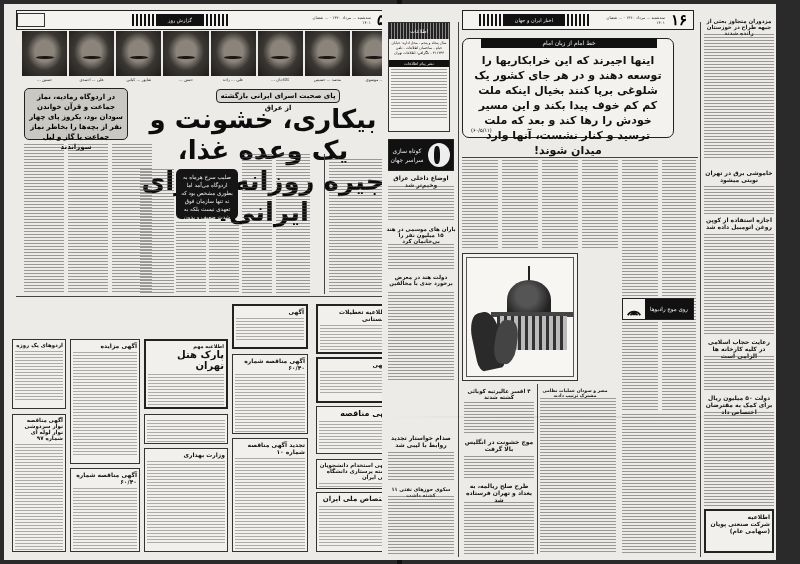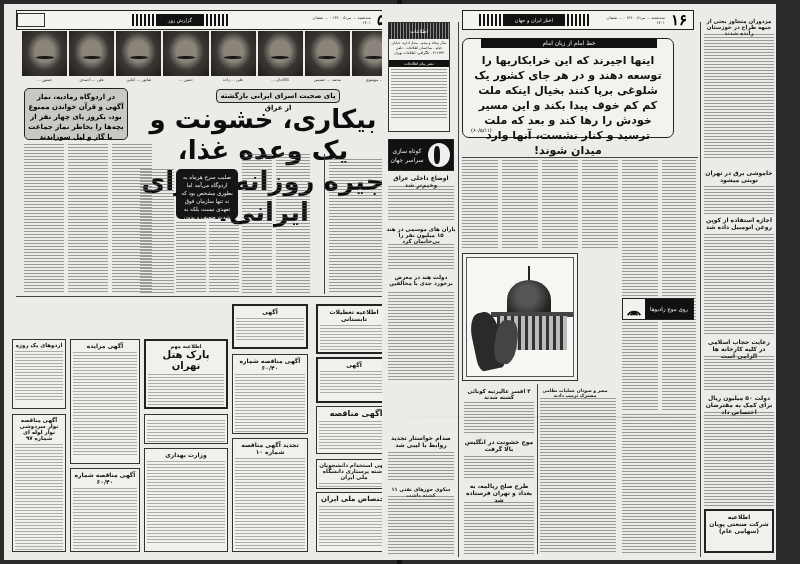--- a/index.html
+++ b/index.html
@@ -33,21 +33,21 @@
 
   .quote-box { position: absolute; top: 84px; left: 20px; width: 104px; height: 52px; border: 1.5px solid #222; border-radius: 5px; background: #c9c8c3; font-size: 7px; font-weight: bold; line-height: 10px; text-align: center; padding: 3px 2px; }
 
   .textcol { position: absolute; background: repeating-linear-gradient(180deg, #555 0 1px, transparent 1px 3px); opacity: 0.55; }
   .rule-v { position: absolute; width: 1px; background: #444; }
   .rule-h { position: absolute; height: 1px; background: #444; }
 
   .pull-quote { position: absolute; top: 165px; left: 172px; width: 62px; height: 50px; background: #151515; color: #eee; border-radius: 5px; font-size: 5.5px; line-height: 8px; padding: 4px 3px; text-align: center; }
 
   .ad { position: absolute; border: 1px solid #333; background: #f1f0ec; padding: 2px; text-align: center; overflow: hidden; }
-  .ad .ad-title { font-weight: bold; color: #111; }
+  .ad .ad-title { font-weight: bold; color: #111; text-align: right; }
   .ad .ad-body { margin-top: 3px; height: calc(100% - 14px); background: repeating-linear-gradient(180deg, #666 0 1px, transparent 1px 3px); opacity: 0.5; }
   .ad.thick { border: 2px solid #222; }
 
   .imam-box { position: absolute; top: 34px; left: 22px; width: 212px; height: 100px; border: 1.5px solid #222; border-radius: 7px; background: #f3f2ee; }
   .imam-box .ib-head { position: absolute; top: -1px; left: 18px; width: 176px; height: 10px; background: #111; color: #eee; font-size: 6px; text-align: center; line-height: 10px; }
   .imam-box .ib-body { position: absolute; top: 14px; left: 6px; right: 6px; font-size: 11px; font-weight: bold; line-height: 15px; text-align: center; color: #111; }
   .imam-box .ib-ref { position: absolute; bottom: 4px; left: 8px; font-size: 5px; direction: ltr; }
 
   .article-head { position: absolute; font-weight: bold; color: #111; text-align: center; }
   .sec-headline { position: absolute; top: 140px; left: 0px; width: 240px; font-size: 9px; font-weight: bold; text-align: right; padding-right: 6px; }
@@ -129,21 +129,21 @@
           <div class="cap">... موسوی</div>
         </div>
     </div>
 
     <div class="kicker">پای صحبت اسرای ایرانی بازگشته از عراق</div>
     <div class="headline">
       <div>بیکاری، خشونت و یک وعده غذا،</div>
       <div>جیره روزانه اسرای ایرانی!</div>
     </div>
 
-    <div class="quote-box">در اردوگاه رمادیه، نماز آگهی و قرآن خواندن ممنوع بود، یکروز پای چهار نفر از بچه‌ها را بخاطر نماز جماعت با گاز و لیل سوزاندند</div>
+    <div class="quote-box">در اردوگاه رمادیه، نماز جماعت و قرآن خواندن سودان بود، یکروز پای چهار نفر از بچه‌ها را بخاطر نماز جماعت با گاز و لیل سوزاندند</div>
 
     <div class="textcol" style="top:140px;left:20px;width:40px;height:150px"></div>
     <div class="textcol" style="top:140px;left:64px;width:40px;height:150px"></div>
     <div class="textcol" style="top:140px;left:108px;width:40px;height:150px"></div>
     <div class="textcol" style="top:165px;left:136px;width:34px;height:125px"></div>
     <div class="pull-quote">صلیب سرخ هرماه به اردوگاه می‌آمد اما بطوری مشخص بود که نه تنها سازمان فوق تعهدی نیست بلکه به شدت ضعیف و بدون اراده است</div>
     <div class="textcol" style="top:218px;left:172px;width:30px;height:72px"></div>
     <div class="textcol" style="top:218px;left:205px;width:30px;height:72px"></div>
     <div class="textcol" style="top:150px;left:238px;width:30px;height:140px"></div>
     <div class="textcol" style="top:150px;left:272px;width:34px;height:140px"></div>

